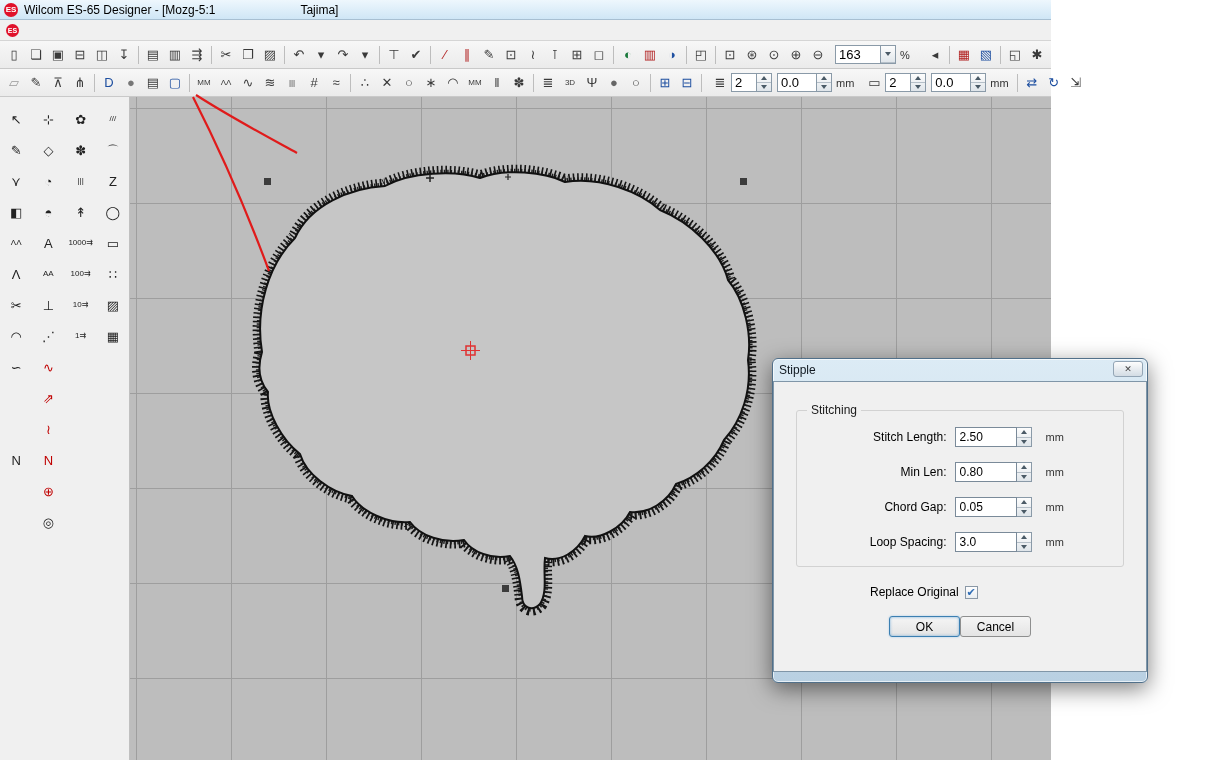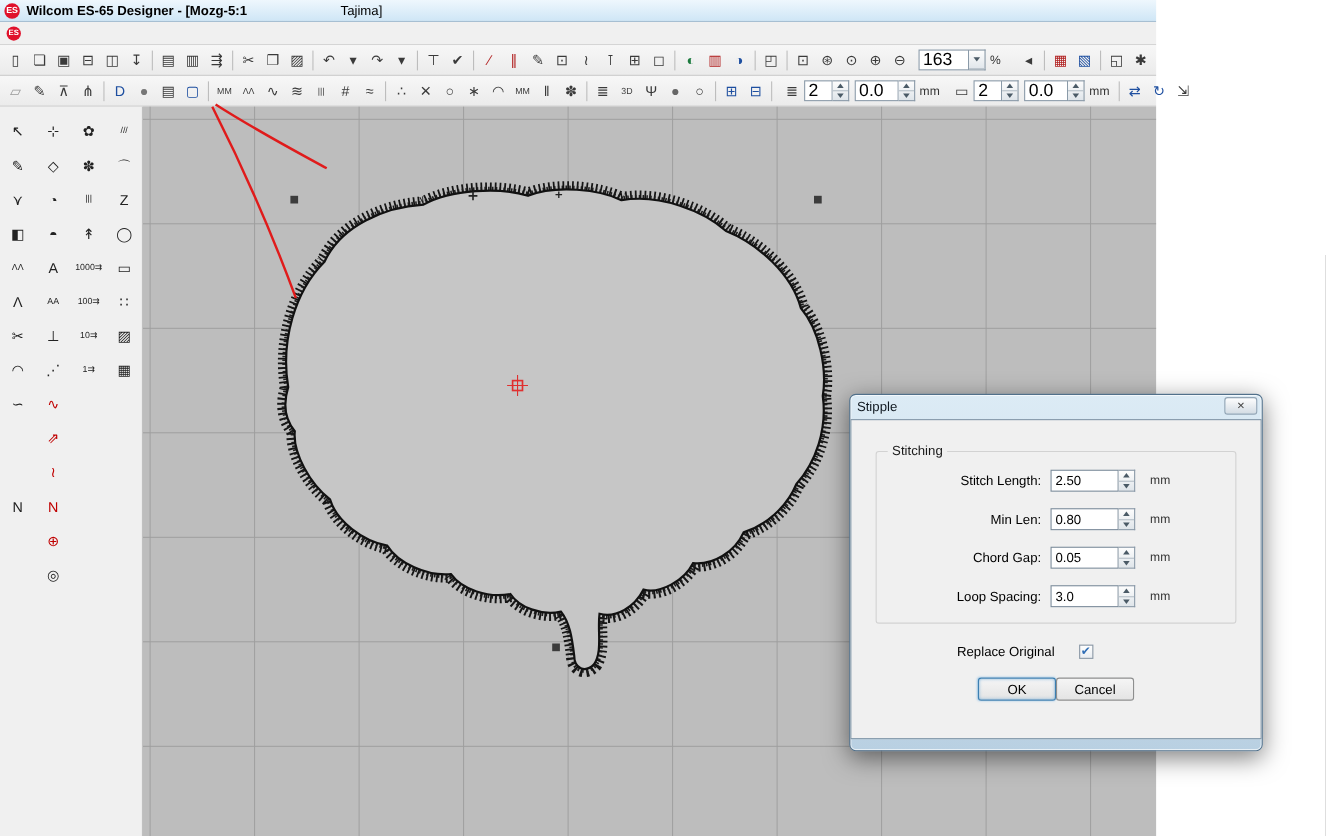--- a/index.html
+++ b/index.html
@@ -4,39 +4,39 @@
 <style>
   * { box-sizing: border-box; margin: 0; padding: 0; }
   html,body { width:1205px; height:760px; overflow:hidden; font-family:"Liberation Sans", sans-serif; }
   #app { position:relative; width:1051px; height:760px; background:#f0f0f0; }
 
   
   .titlebar { height:20px; display:flex; align-items:center; padding-left:4px;
     background:linear-gradient(#eef7fd,#cfe6f6); border-bottom:1px solid #a7bfd2; font-size:12px; color:#000; }
   .eslogo { width:14px; height:14px; border-radius:50%; background:#e0112b; color:#fff;
     font-size:8px; font-weight:bold; display:flex; align-items:center; justify-content:center; flex:0 0 auto; }
-  .title-left { margin-left:6px; white-space:nowrap;font-weight:bold; }
+  .title-left { margin-left:6px; white-space:nowrap; }
   .title-right { margin-left:85px; white-space:nowrap; }
 
   
   .menubar { height:21px; display:flex; align-items:center; background:#f0f0f0; border-bottom:1px solid #d5d5d5; font-size:12px; }
   .menubar .doc-icon { width:13px; height:13px; border-radius:50%; background:#e0112b; color:#fff; font-size:7px; font-weight:bold;
     display:flex; align-items:center; justify-content:center; margin:0 6px 0 6px; }
   .menu-item { padding:2px 8px; color:#1a1a1a; cursor:default; }
 
   
   .toolbar { height:28px; display:flex; align-items:center; background:linear-gradient(#f7f7f7,#ebebeb);
     border-bottom:1px solid #c9c9c9; padding:0 3px; font-size:13px; }
   .tbtn { width:22px; height:22px; display:flex; align-items:center; justify-content:center;
     color:#3a3a3a; border:1px solid transparent; border-radius:2px; cursor:default; flex:0 0 auto; }
   .tbtn.sep { width:7px; height:20px; pointer-events:none; border:none; }
   .tbtn.sep span { display:block; width:1px; height:18px; background:#bdbdbd; }
   .tbtn span { line-height:1; white-space:nowrap; }
   .tbtn.small span, .cell.small span { font-size:8px; }
-  .tb-field { height:19px; border:1px solid #8a9aa8; background:#fff; font-size:16px; padding:0 3px;
+  .tb-field { height:19px; border:1px solid #8a9aa8; background:#fff; font-size:13px; padding:0 3px;
     font-family:"Liberation Sans",sans-serif; }
   .spin { width:15px; height:19px; display:flex; flex-direction:column; border:1px solid #8a9aa8; border-left:none; background:linear-gradient(#fdfdfd,#dfe5ea); }
   .spin div { flex:1; display:flex; align-items:center; justify-content:center; cursor:default; }
   .spin div:first-child { border-bottom:1px solid #b5bfc8; }
   .arr-up { width:0; height:0; border-left:3px solid transparent; border-right:3px solid transparent; border-bottom:4px solid #4a5a66; }
   .arr-dn { width:0; height:0; border-left:3px solid transparent; border-right:3px solid transparent; border-top:4px solid #4a5a66; }
   .unit { font-size:11px; color:#333; margin:0 5px 0 4px; }
   .numgrp { display:flex; align-items:center; margin-left:4px; }
 
   
@@ -65,21 +65,21 @@
     background:linear-gradient(#fdfdfd,#d3dce4); color:#444; font-size:9px; display:flex; align-items:center; justify-content:center; cursor:default; }
   .dlg-body { background:#f0f0f0; border:1px solid #8096a8; height:291px; position:relative; }
   .groupbox { position:relative; margin:28px 22px 0 22px; border:1px solid #d2d2d2; border-radius:3px; padding:16px 12px 14px 0; }
   .groupbox .gb-label { position:absolute; top:-8px; left:10px; background:#f0f0f0; padding:0 4px; color:#1a1a1a; }
   .drow { display:flex; align-items:center; justify-content:center; margin-bottom:15px; }
   .drow:last-child { margin-bottom:0; }
   .drow label { width:118px; text-align:right; margin-right:8px; color:#000; }
   .drow input { width:62px; height:20px; border:1px solid #7a8a99; font-size:12px; padding:0 4px; font-family:"Liberation Sans",sans-serif; }
   .drow .spin { height:20px; }
   .drow .unit { width:34px; margin:0 0 0 14px; text-align:left; }
-  .chkrow { display:flex; align-items:center; margin:18px 0 0 96px;gap:16px; }
+  .chkrow { display:flex; align-items:center; margin:18px 0 0 96px; }
   .chkrow .cb { width:13px; height:13px; border:1px solid #8a98a6; background:linear-gradient(#fefefe,#e9edf1);
     margin-left:6px; display:flex; align-items:center; justify-content:center; font-size:11px; color:#2f6db5; line-height:1; cursor:default; }
   .btnrow { display:flex; justify-content:center; margin-top:17px; }
   .btn { width:71px; height:21px; font-size:12px; color:#000; border:1px solid #8e8f8f; border-radius:3px;
     background:linear-gradient(#f5f5f5,#e4e4e4); cursor:default; font-family:"Liberation Sans",sans-serif; }
   .btn.default { border-color:#3c7fb1; box-shadow:0 0 3px #7ab0d9 inset, 0 0 2px #9cc7e8; }
 </style>
 </head>
 <body>
 

